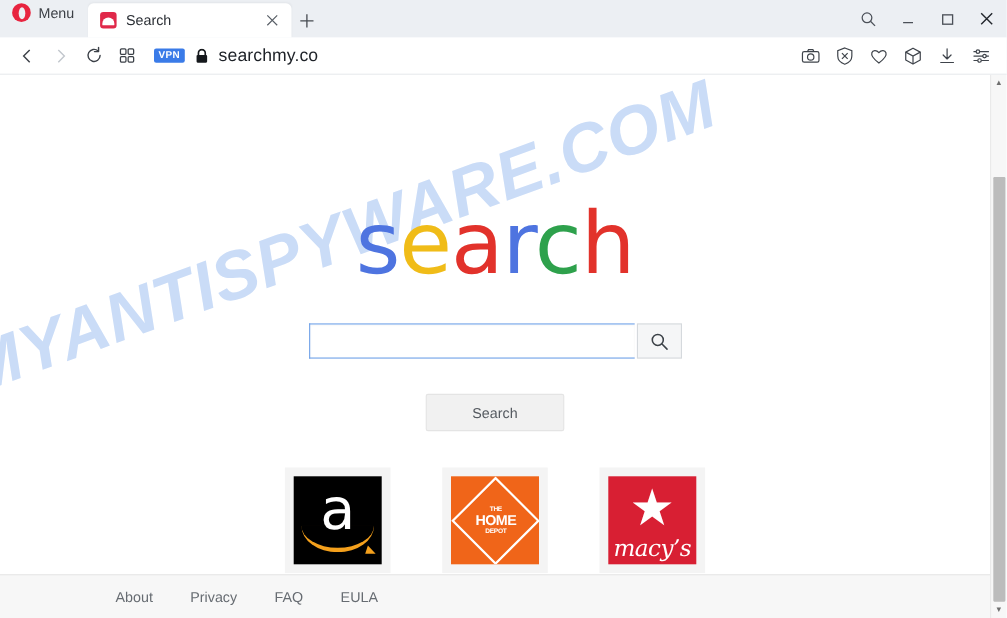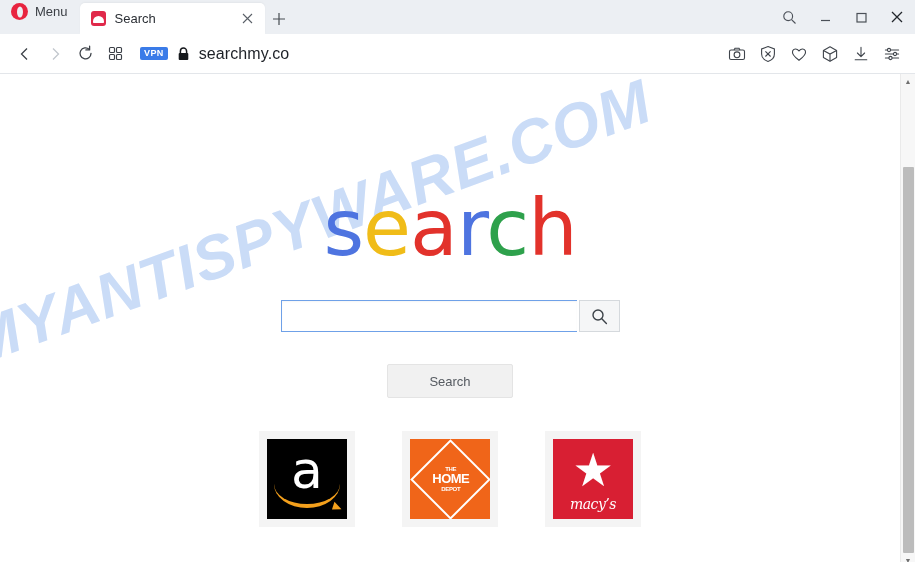--- a/index.html
+++ b/index.html
@@ -139,21 +139,21 @@
     height: 34px;
     display: flex;
     align-items: center;
     justify-content: center;
     color: #4b5058;
   }
   .wc-btn.close { color: #22262c; }
 
   
   .addressbar {
-    height: 40px;
+    height: 34px;
     background: #ffffff;
     display: flex;
     align-items: center;
     padding: 0 10px;
     box-sizing: border-box;
     flex: 0 0 auto;
     border-bottom: 1px solid #e3e6ea;
     position: relative;
   }
   .nav-btn {
@@ -407,21 +407,21 @@
   
   .t-macys { background: #d81f33; flex-direction: column; }
   .macy-star {
     color: #ffffff;
     font-size: 46px;
     line-height: 38px;
     margin-top: 4px;
   }
   .macy-name {
     color: #ffffff;
-    font-size: 14px;
+    font-size: 21px;
     font-family: "DejaVu Serif", serif;
     font-style: italic;
     line-height: 1;
     margin-top: 8px;
     letter-spacing: -0.5px;
   }
 
   
   .t-jcp { background: #e40613; }
   .jcp-text {
@@ -671,20 +671,26 @@
             <div class="tile-art t-macys">
               <span class="macy-star">★</span>
               <span class="macy-name">macy’s</span>
             </div>
           </div>
 
 
         </div>
       </div>
 
+      <div class="footer">
+        <a href="#">About</a>
+        <a href="#">Privacy</a>
+        <a href="#">FAQ</a>
+        <a href="#">EULA</a>
+      </div>
     </div>
 
     <div class="scrollbar">
       <div class="sb-arrow">▲</div>
       <div class="sb-track">
         <div class="sb-thumb"></div>
       </div>
       <div class="sb-arrow">▼</div>
     </div>
   </div>

